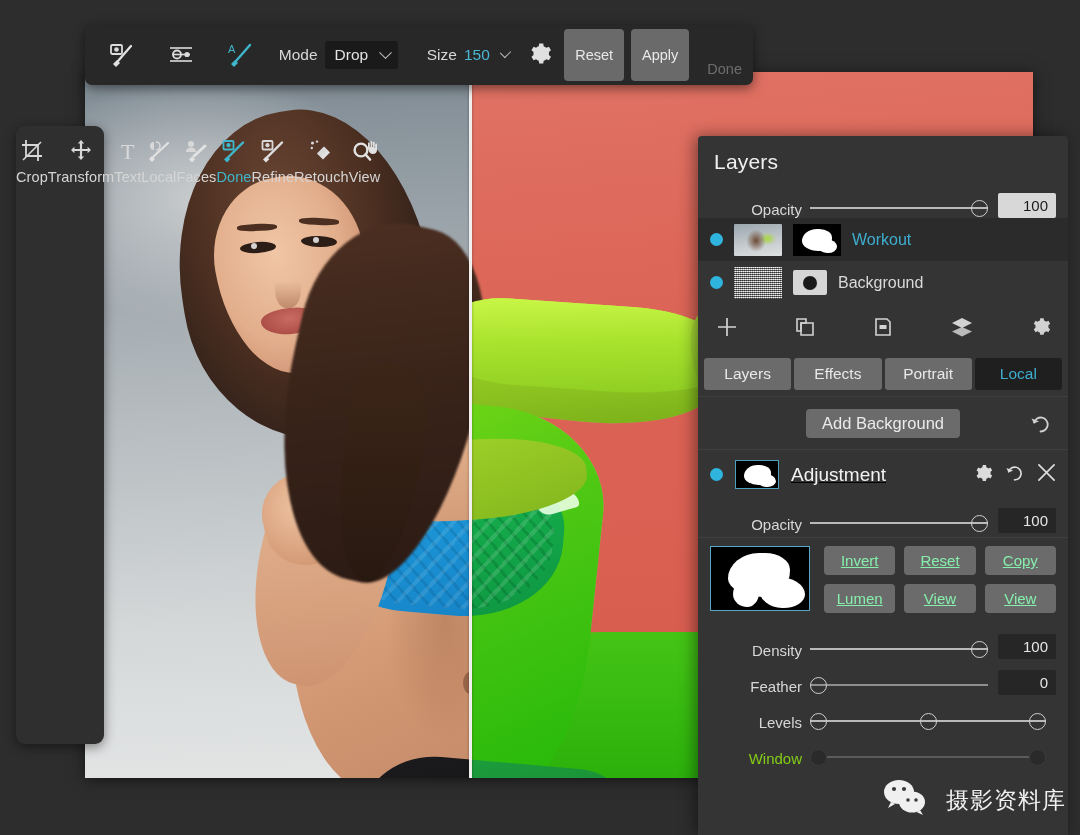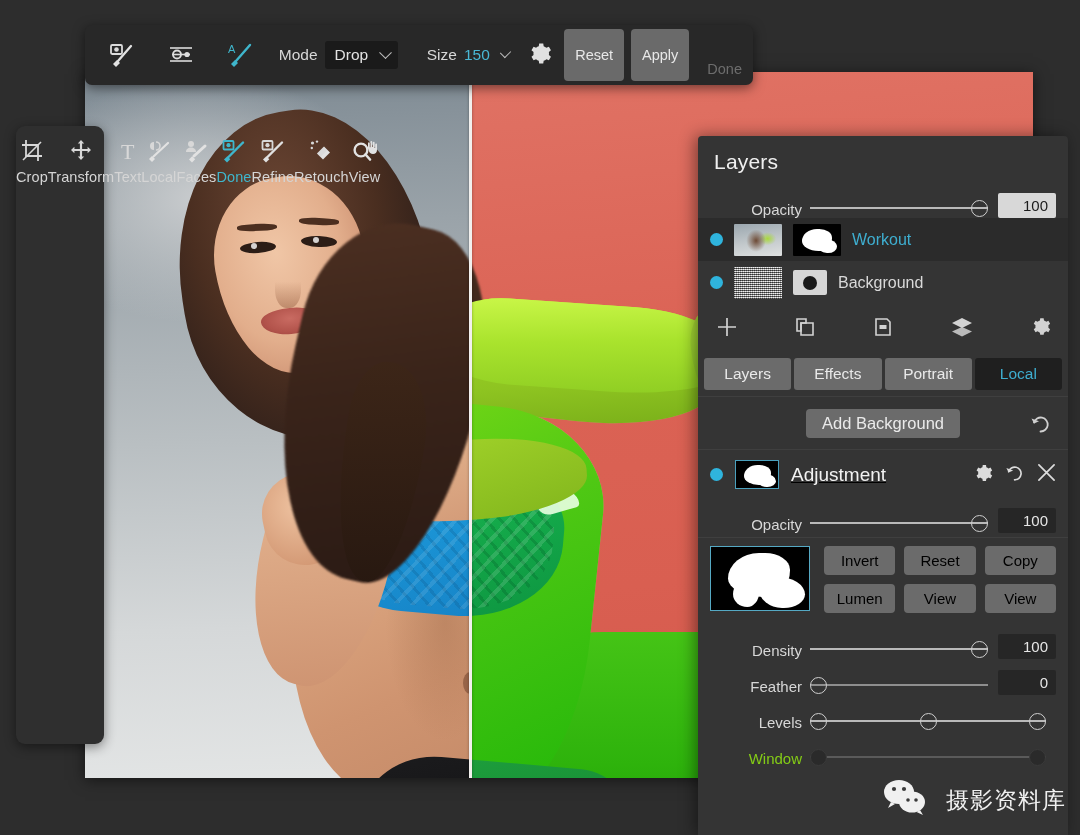--- a/index.html
+++ b/index.html
@@ -423,21 +423,21 @@
   .big-mask .b1 { position:absolute; left:17px; top:6px; width:62px;height:44px;background:#fff;
     border-radius: 50% 40% 38% 58% / 58% 38% 60% 42%; }
   .big-mask .b2 { position:absolute; left:48px; top:30px; width:46px;height:31px;background:#fff;
     border-radius: 40% 60% 46% 50% / 38% 56% 44% 62%; }
   .big-mask .b3 { position:absolute; left:22px; top:34px; width:26px;height:26px;background:#fff;
     border-radius: 48% 52% 45% 55% / 50% 45% 55% 50%; }
   .mbtns { display:flex; flex-direction:column; gap: 9px; flex:1; }
   .mbtn-row { display:flex; gap: 9px; }
   .mbtn {
     flex:1; text-align:center; font-size: 15px; padding: 6px 0;
-    background:#6b6b6b; color:#000000; border-radius: 4px; cursor:pointer;
+    background:#6b6b6b; color:#86efac; border-radius: 4px; cursor:pointer;text-decoration:underline;
   }
 
   
   .watermark {
     position:absolute; right: 14px; bottom: 14px; z-index: 90;
     display:flex; align-items:center; gap: 18px; pointer-events:none;
   }
   .wm-text { color:#f0f0f0; font-size: 23px; letter-spacing: 1px;
     font-family: "DejaVu Sans", sans-serif; }
 </style>

